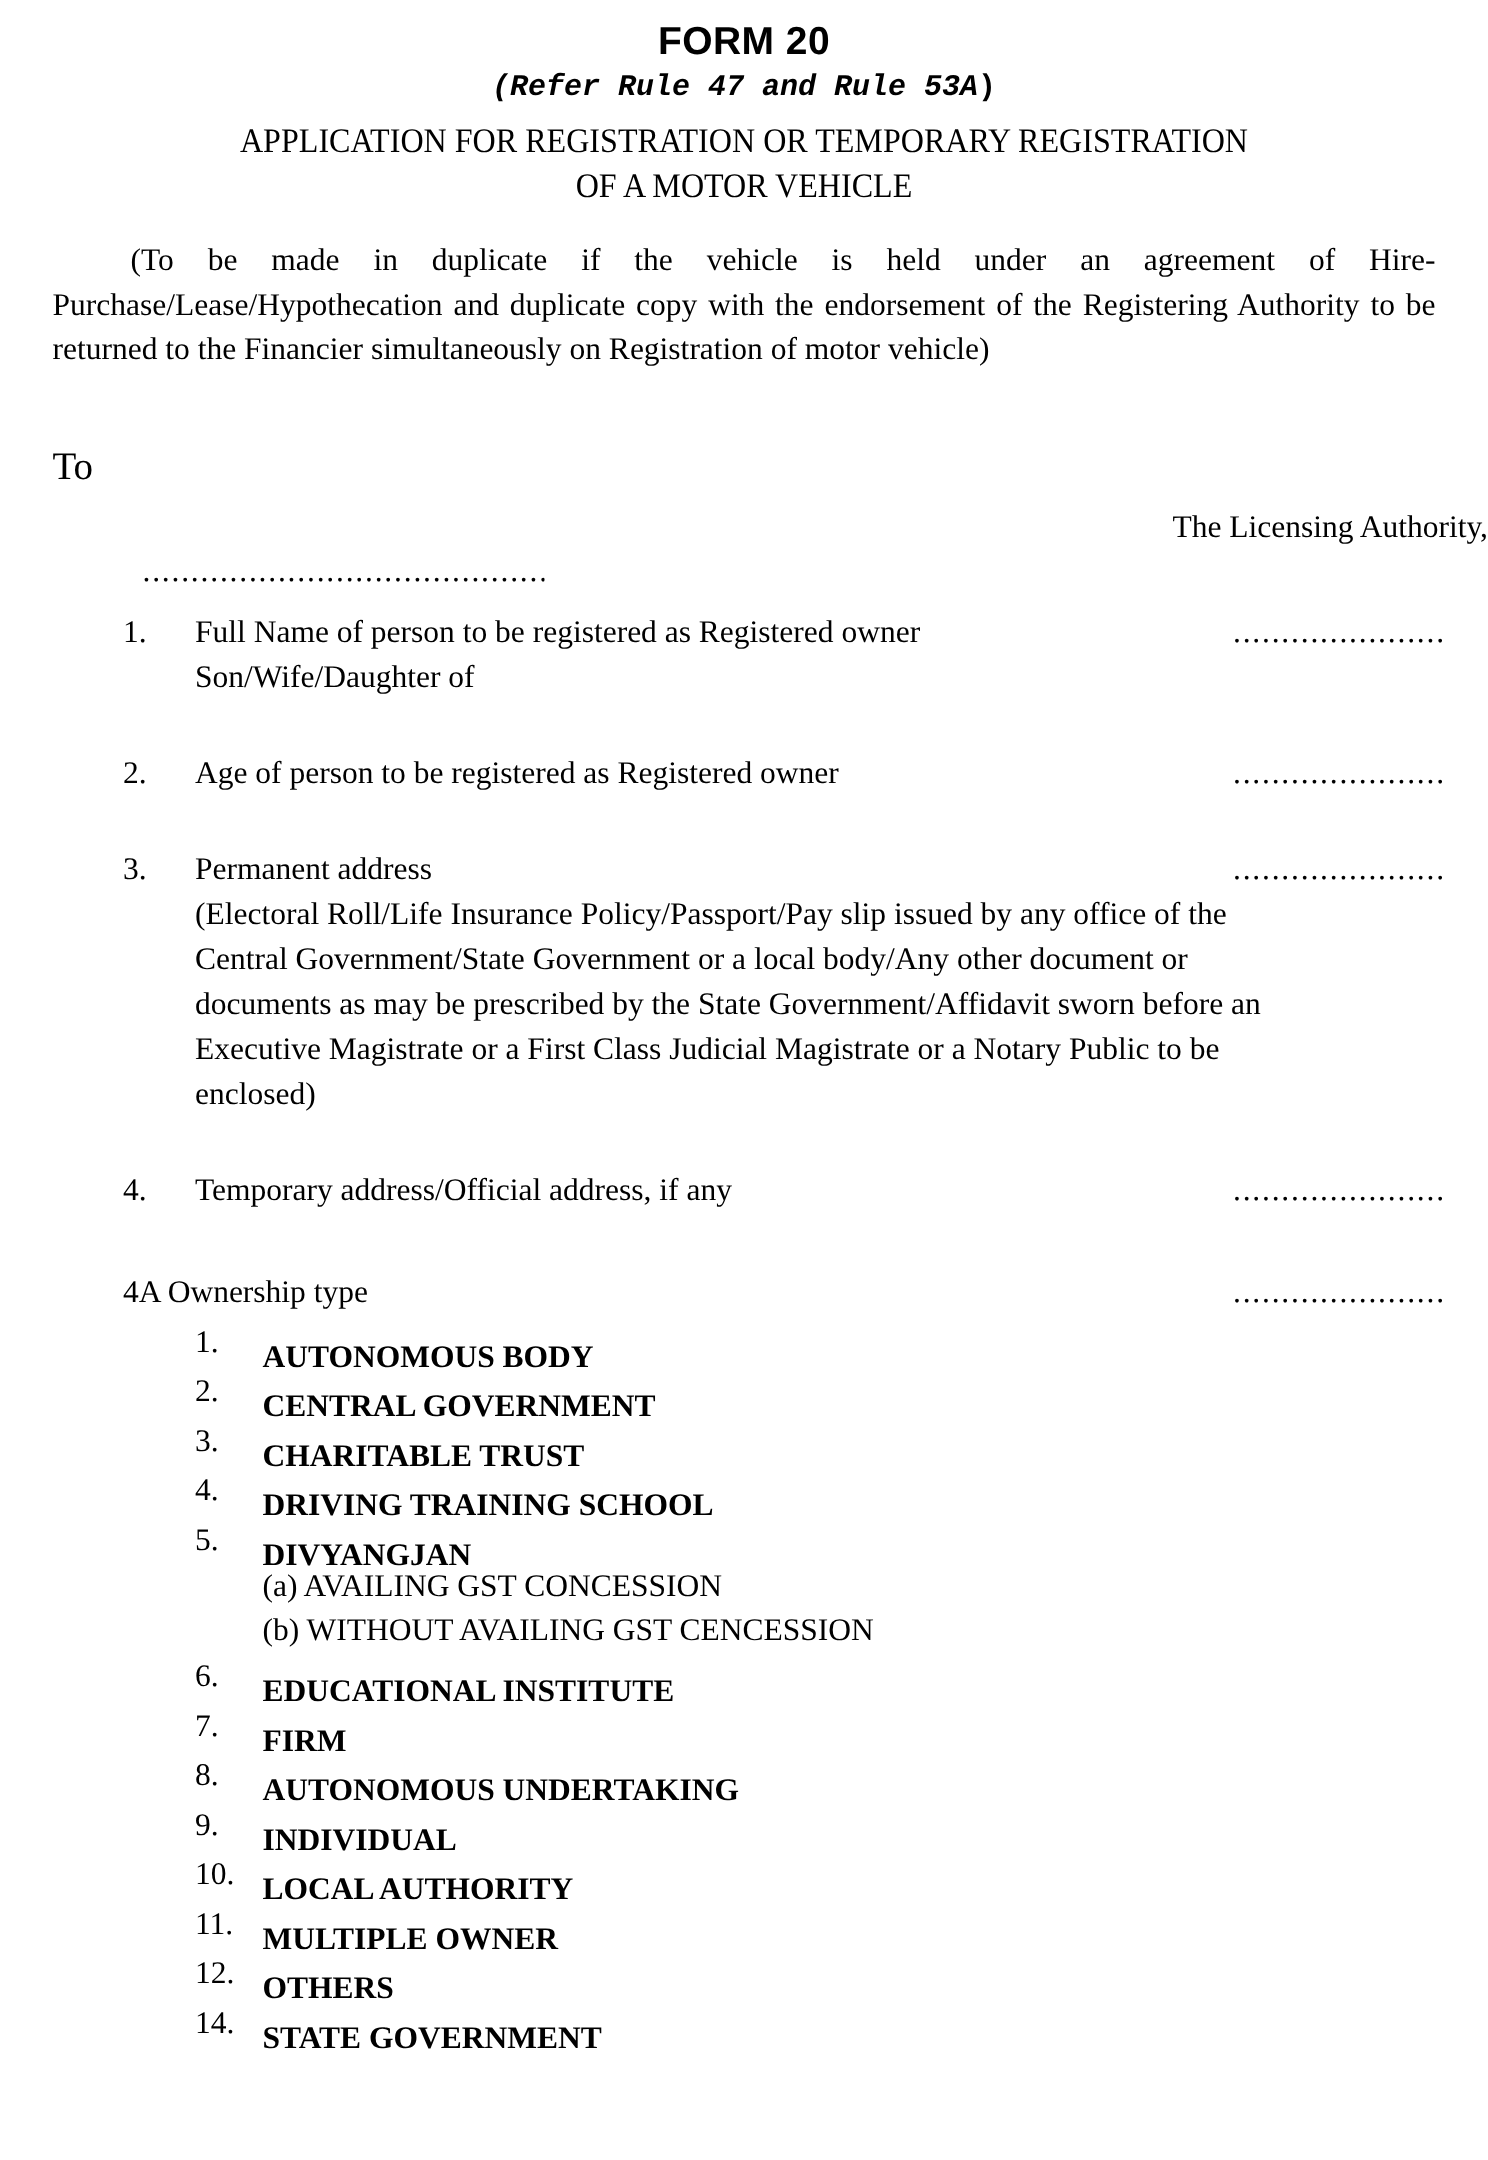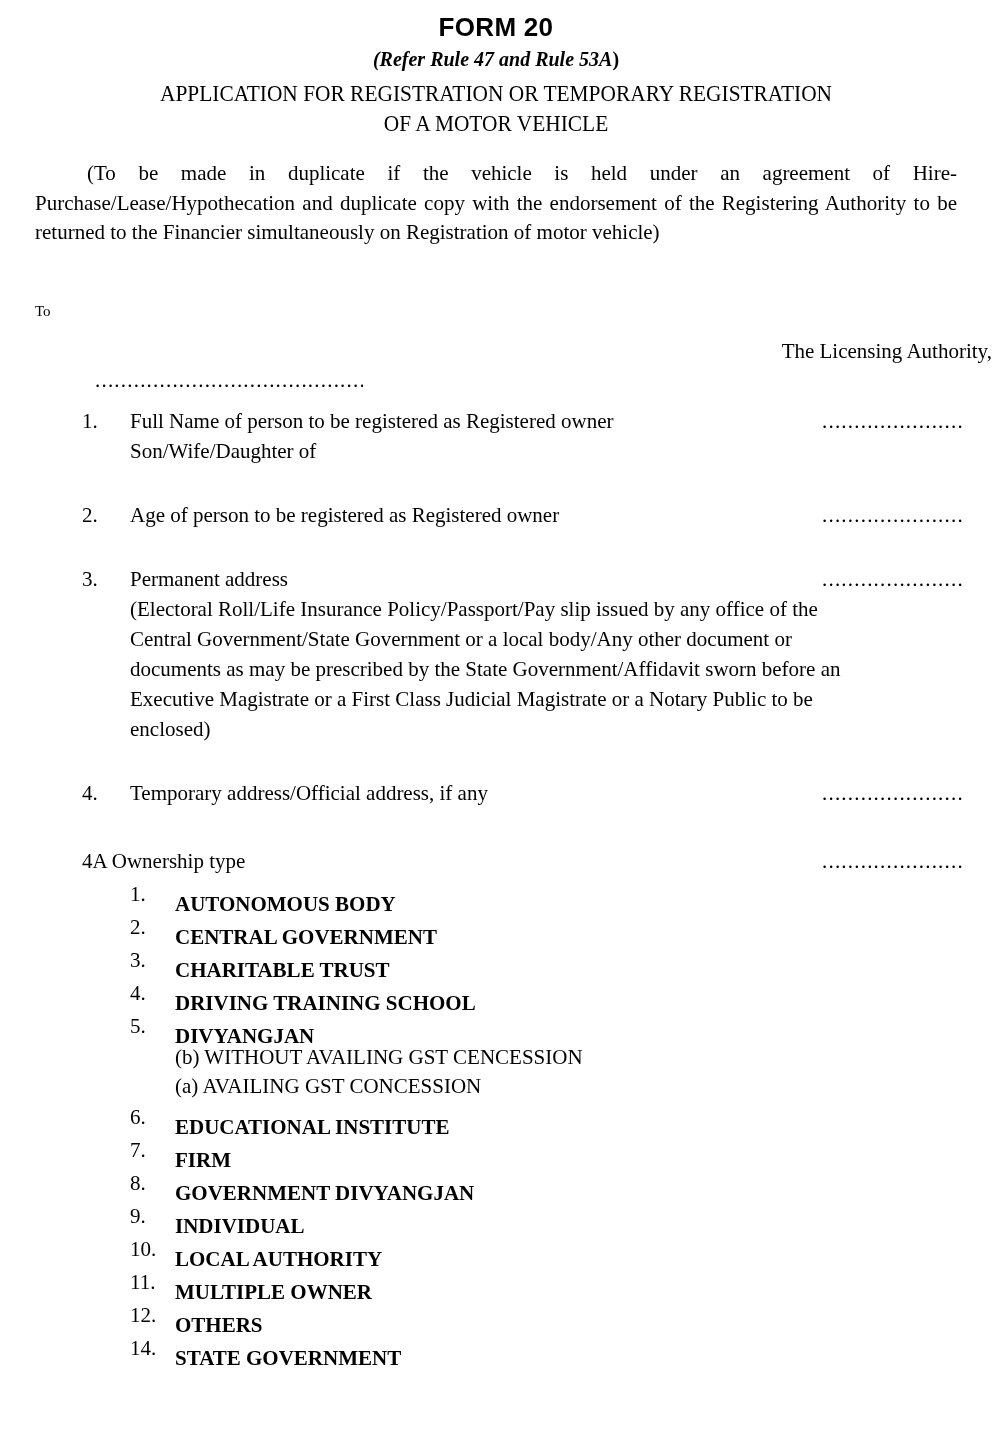--- a/index.html
+++ b/index.html
@@ -33,20 +33,21 @@
     margin: 14px 0 0 0;
     line-height: 26px;
   }
   .rule-ref {
     text-align: center;
     font-size: 20px;
     font-weight: bold;
     font-style: italic;
     margin: 7px 0 0 0;
     line-height: 24px;
+    font-family: Liberation Mono, monospace;
   }
   .rule-ref .paren-close {
     font-style: normal;
     font-weight: bold;
   }
   .app-title {
     text-align: center;
     font-size: 23px;
     line-height: 30px;
     margin: 8px 0 0 0;
@@ -64,21 +65,21 @@
     font-size: 21px;
     line-height: 29.5px;
     text-align: justify;
     text-indent: 52px;
     hyphens: none;
   }
 
   
   .to-line {
     margin: 50px 0 0 35px;
-    font-size: 15px;
+    font-size: 26px;
     line-height: 26px;
   }
   .authority {
     margin: 14px 0 0 95px;
     font-size: 21px;
     line-height: 26px;
     text-align: right;
   }
   .dots-short {
     margin: 6px 0 0 95px;
@@ -254,37 +255,37 @@
     <div class="own-item">
       <span class="num">4.</span>
       <span class="name">DRIVING TRAINING SCHOOL</span>
     </div>
     <div class="own-item">
       <span class="num">5.</span>
       <span class="name">DIVYANGJAN</span>
     </div>
 
     <div class="own-sub">
+      <span class="name">(a) AVAILING GST CONCESSION</span>
+    </div>
+    <div class="own-sub">
       <span class="name">(b) WITHOUT AVAILING GST CENCESSION</span>
-    </div>
-    <div class="own-sub">
-      <span class="name">(a) AVAILING GST CONCESSION</span>
     </div>
 
     <div class="own-item">
       <span class="num">6.</span>
       <span class="name">EDUCATIONAL INSTITUTE</span>
     </div>
     <div class="own-item">
       <span class="num">7.</span>
       <span class="name">FIRM</span>
     </div>
     <div class="own-item">
       <span class="num">8.</span>
-      <span class="name">GOVERNMENT DIVYANGJAN</span>
+      <span class="name">AUTONOMOUS UNDERTAKING</span>
     </div>
     <div class="own-item">
       <span class="num">9.</span>
       <span class="name">INDIVIDUAL</span>
     </div>
     <div class="own-item">
       <span class="num">10.</span>
       <span class="name">LOCAL AUTHORITY</span>
     </div>
     <div class="own-item">

